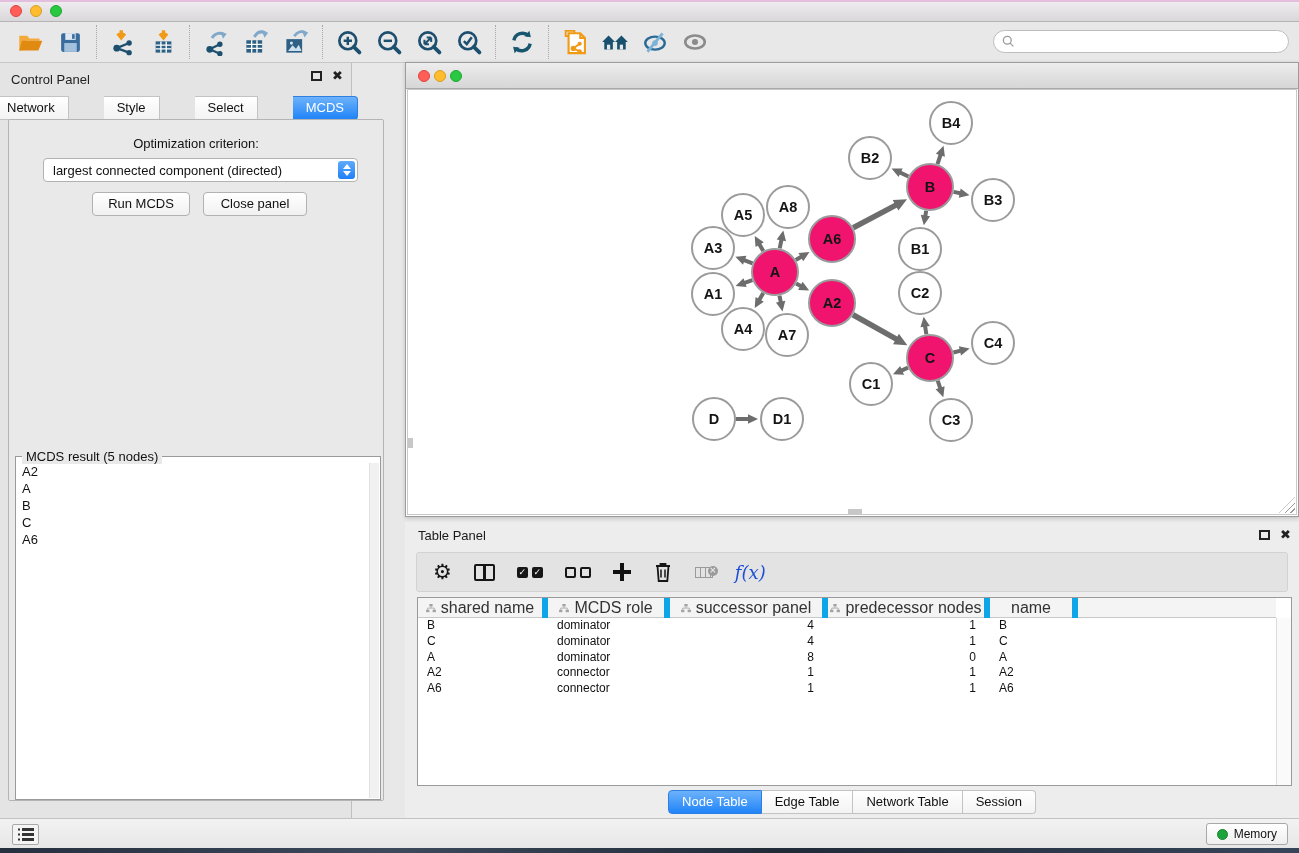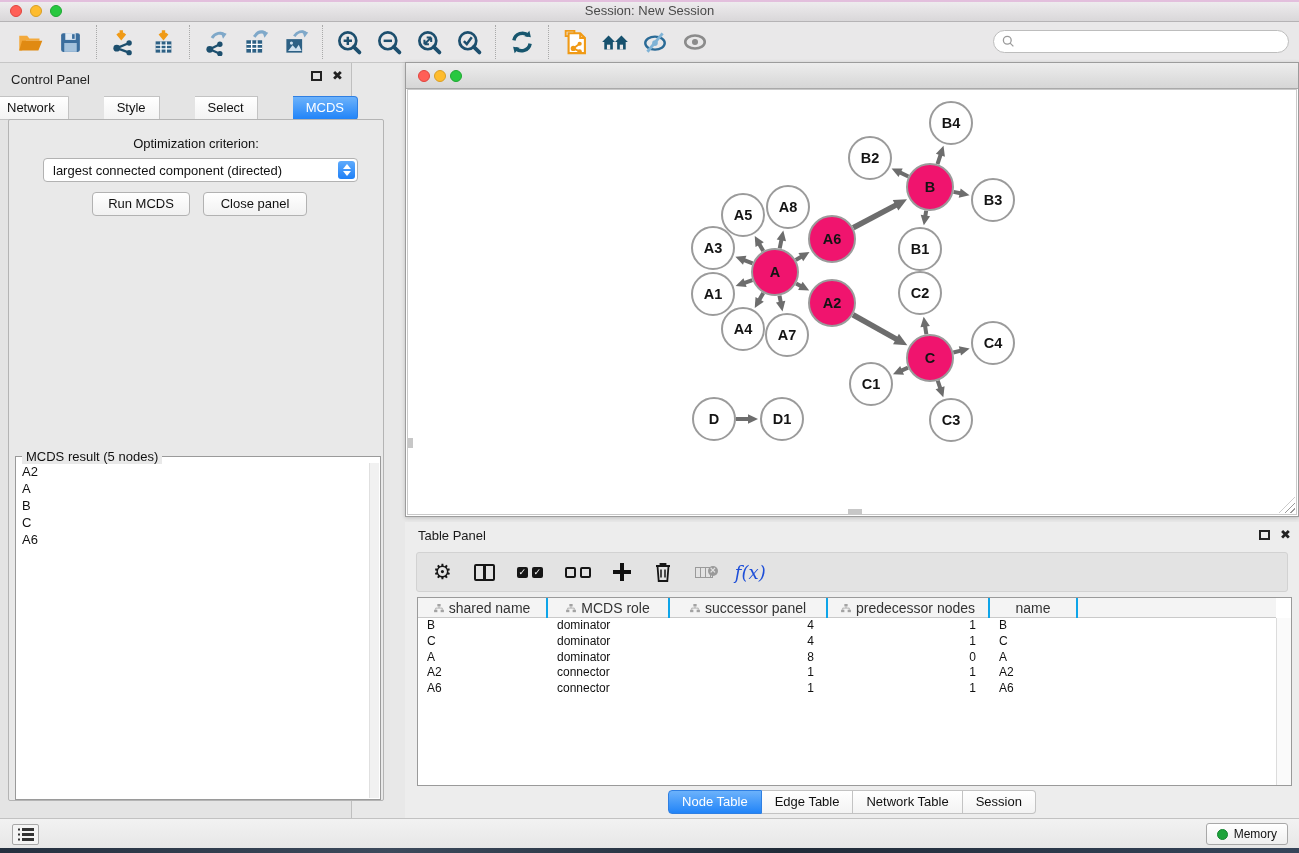--- a/index.html
+++ b/index.html
@@ -91,22 +91,22 @@
   .plus-glyph::before { left:0; top:7px; width:18px; height:4px; }
   .plus-glyph::after { left:7px; top:0; width:4px; height:18px; }
   .fx-glyph { font-family:"DejaVu Serif", serif; font-style:italic; font-size:18px; color:#1d4ed8; }
   .gridx-glyph { position:relative; width:18px; height:11px; border:1.5px solid #9a9a9a; background:
     repeating-linear-gradient(90deg, transparent 0 4px, #9a9a9a 4px 5px); }
   .gridx-glyph b { position:absolute; right:-6px; top:-2px; width:10px; height:10px; border-radius:50%; background:#9a9a9a;
     color:#e3e3e3; font-size:8px; line-height:10px; text-align:center; font-weight:bold; }
 
   .data-table { position:absolute; left:12px; top:75px; width:875px; height:189px; background:#fff; border:1px solid #9a9a9a; }
   .dt-headrow { position:absolute; left:0; top:0; right:15px; height:20px; background:#f4f4f4; border-bottom:1px solid #c9c9c9; display:flex; }
-  .dt-hcell { height:20px; border-right:2px solid #0ea5e9; display:flex; align-items:center; justify-content:center; gap:5px;
-    font-size:14px; color:#333; }
+  .dt-hcell { height:20px; border-right:6px solid #0ea5e9; display:flex; align-items:center; justify-content:center; gap:5px;
+    font-size:16px; color:#333; }
   .share-mini { width:10px; height:9px; opacity:.65; }
   .dt-body { position:absolute; left:0; top:20px; right:15px; bottom:0; }
   .dt-row { display:flex; height:15.8px; }
   .dt-cell { font-size:12px; color:#111; line-height:15.8px; white-space:nowrap; overflow:hidden; }
   .dt-scroll { position:absolute; right:0; top:20px; bottom:0; width:15px; background:#fafafa; border-left:1px solid #dcdcdc; }
   .tp-tabs { top:268px; }
 
   
   .statusbar { position:absolute; left:0; top:818px; width:1299px; height:30px;
     background:linear-gradient(#f2f2f2,#e7e7e7); border-top:1px solid #c2c2c2; }
@@ -119,21 +119,20 @@
     background:linear-gradient(90deg,#25303f,#3c4a5c 30%,#202b38 60%,#36455a); }
 </style>
 </head>
 <body>
 
 <div class="titlebar">
   <div class="toprim"></div>
   <span class="tl red"></span>
   <span class="tl yellow"></span>
   <span class="tl green"></span>
-  <div class="title">Session: New Session</div>
 </div>
 
 <div class="toolbar">
   <div class="tbtn">
     <svg width="27" height="27" viewBox="0 0 24 24">
       <path d="M2 6h7l2 2.5h9v2H8L4.5 19H2z" fill="#f3a93c"></path>
       <path d="M4.5 10.5h18L19 19H2z" fill="#e08a12"></path>
     </svg>
   </div>
   <div class="tbtn">

